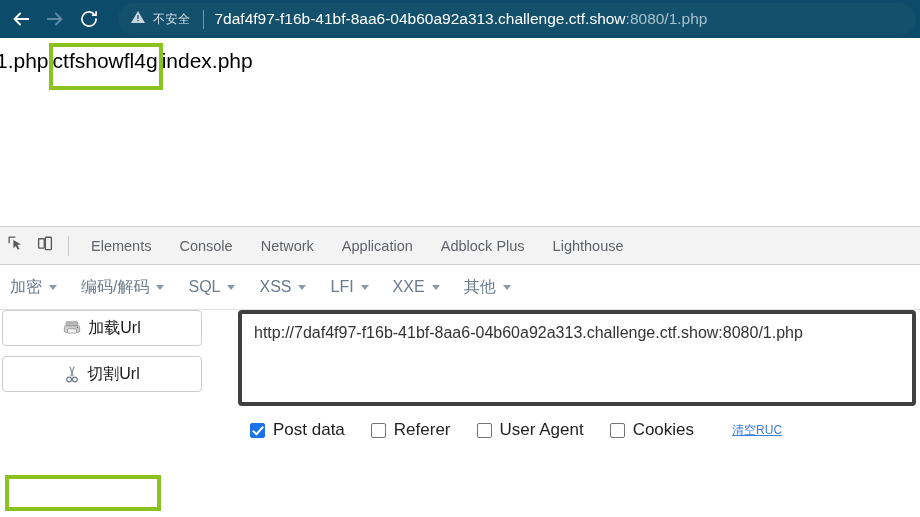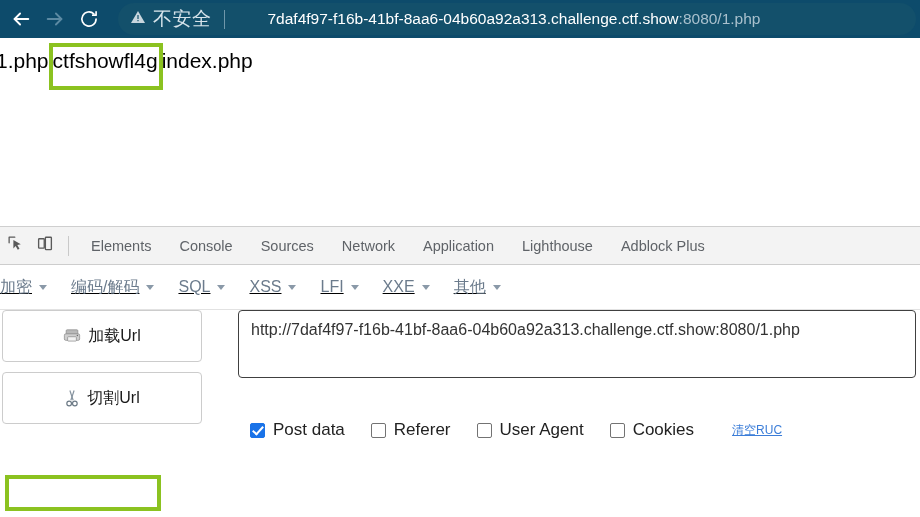--- a/index.html
+++ b/index.html
@@ -33,32 +33,32 @@
     border-radius: 16px;
     display: flex; align-items: center;
     overflow: hidden;
   }
   #security-chip {
     display: flex; align-items: center;
     padding-left: 12px; flex: 0 0 auto;
   }
   #security-chip .warn-tri { margin-right: 7px; }
   #security-text {
-    color: #d6e3ea; font-size: 19px;
+    color: #d6e3ea; font-size: 12px;
     letter-spacing: .5px; white-space: nowrap; font-family: Liberation Serif, serif;
   }
   #omnibox-sep {
     width: 1px; height: 19px;
     background: #6f97aa;
     margin: 0 11px 0 12px;
     flex: 0 0 auto;
   }
   #url-text {
     font-size: 15.5px; white-space: nowrap;
-    color: #ffffff; overflow: hidden; margin-left: 32px;
+    color: #ffffff; overflow: hidden;
   }
   #url-text .url-dim { color: #a9c0cd; }
 
   
   #page-viewport {
     position: absolute; left: 0; top: 38px;
     width: 920px; height: 188px;
     background: #ffffff;
     overflow: hidden;
     text-decoration: underline;
@@ -110,21 +110,21 @@
     padding: 0 14px; height: 37px;
     display: flex; align-items: center;
     white-space: nowrap;
   }
 
   #toolbar-menus {
     height: 45px;
     display: flex; align-items: center;
     background: #ffffff;
     border-bottom: 1px solid #e2e2e2;
-    text-decoration: underline;
+    padding-left: 10px;
   }
   .menu-item {
     display: flex; align-items: center;
     font-size: 16px; color: #6b7b8c;
     margin-right: 24px; white-space: nowrap;
   }
   .menu-item .caret {
     margin-left: 7px;
     width: 0; height: 0;
     border-left: 4.5px solid transparent;
@@ -137,37 +137,37 @@
     height: 207px;
     background: #ffffff;
   }
 
   
   #btn-column {
     position: absolute; left: 2px; top: 0px;
     width: 200px;
   }
   .tool-btn {
-    width: 200px; height: 52px;
+    width: 200px; height: 36px;
     margin-bottom: 10px;
     border: 1px solid #cccccc;
     border-radius: 4px;
     background: #ffffff;
     display: flex; align-items: center; justify-content: center;
     font-size: 16px; color: #333333;
     white-space: nowrap;
   }
   .tool-btn .btn-ico { margin-right: 7px; display: flex; align-items: center; }
   .tool-btn .btn-label { color: #1a1a1a; }
 
   
   #url-textarea {
     position: absolute; left: 238px; top: 0px;
-    width: 678px; height: 68px;
-    border: 1px solid #404040;
+    width: 678px; height: 96px;
+    border: 4px solid #404040;
     border-radius: 4px;
     background: #ffffff;
     padding: 10px 12px;
     font-size: 16px; color: #333333;
     overflow: hidden;
     white-space: nowrap;
   }
 
   
   #checkbox-row {
@@ -280,25 +280,24 @@
         <svg width="18" height="18" viewBox="0 0 24 24" fill="none" stroke="#5a5a5a" stroke-width="1.8">
           <rect x="3.5" y="5" width="7.5" height="12.5" rx="1"></rect>
           <rect x="12.5" y="3" width="8" height="16.5" rx="1"></rect>
         </svg>
       </span>
     </div>
     <div id="dt-icons-sep"></div>
 
     <div class="dt-tab">Elements</div>
     <div class="dt-tab">Console</div>
-    <div class="dt-tab">Sources</div>
     <div class="dt-tab">Network</div>
     <div class="dt-tab">Application</div>
+    <div class="dt-tab">Adblock Plus</div>
     <div class="dt-tab">Lighthouse</div>
-    <div class="dt-tab">Adblock Plus</div>
   </div>
 
   <div id="toolbar-menus">
     <div class="menu-item">
       <span>加密</span>
       <span class="caret"></span>
     </div>
     <div class="menu-item">
       <span>编码/解码</span>
       <span class="caret"></span>

